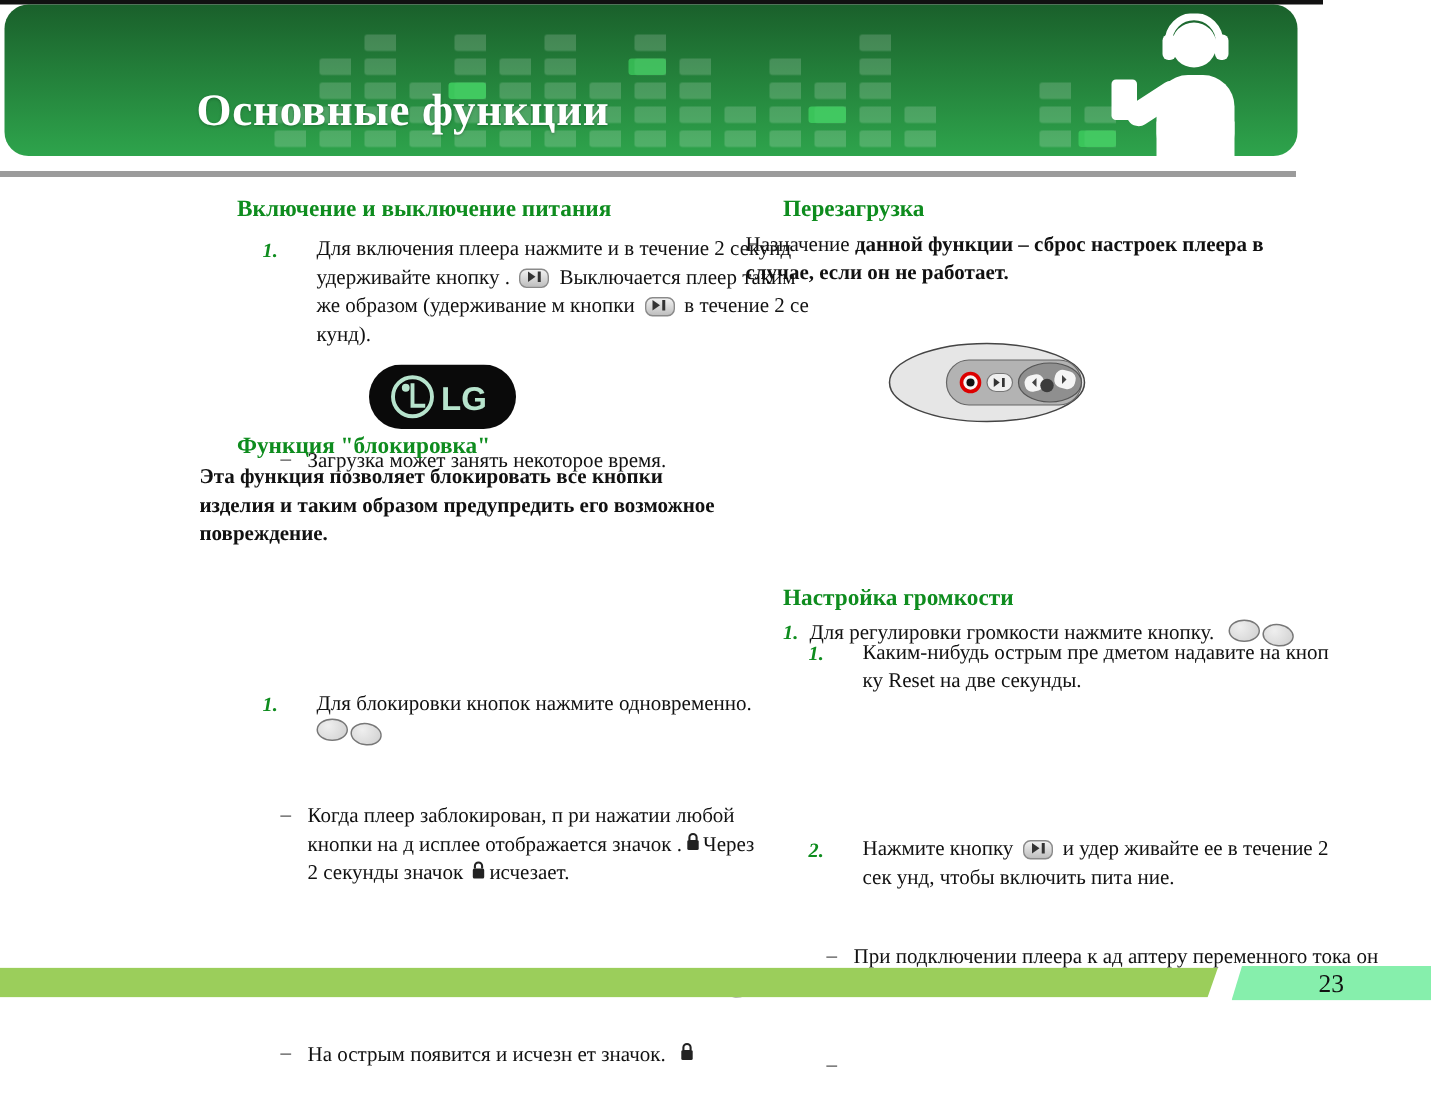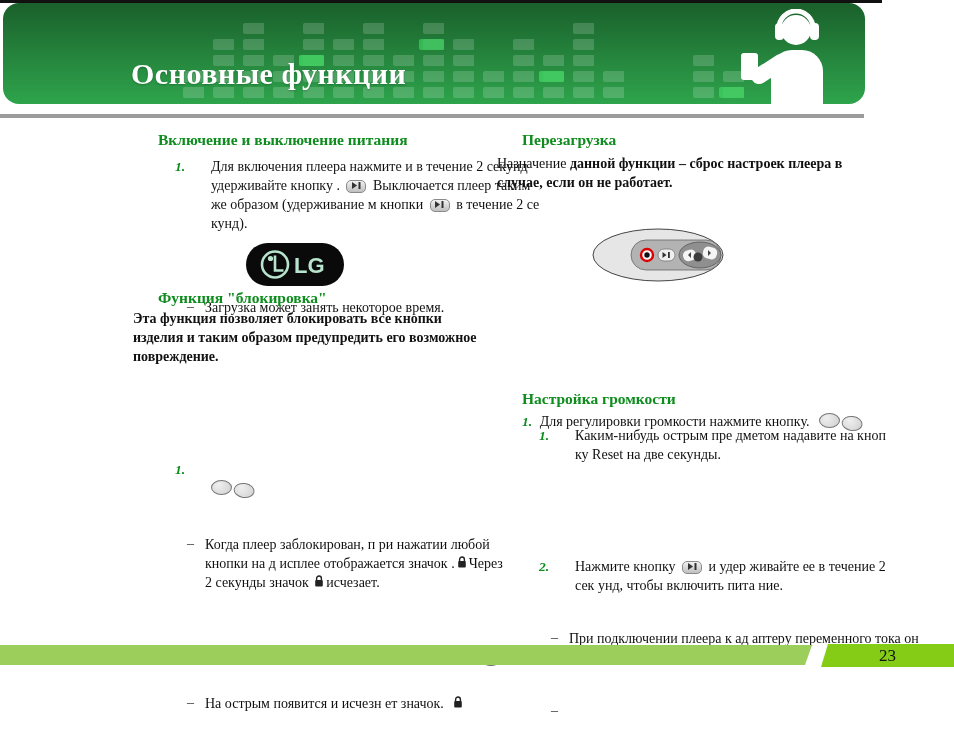--- a/index.html
+++ b/index.html
@@ -45,21 +45,21 @@
   .oval{display:inline-block;width:19px;height:13px;background:radial-gradient(circle at 35% 30%,#efefef,#cfcfcf);
         border:1px solid #777;border-radius:50%;}
   .oval.b{transform:rotate(8deg) translateY(3px);margin-left:2px;}
 
   .lg-logo{position:absolute;left:246px;top:243px;}
   .device{position:absolute;left:590px;top:226px;}
 
   
   .bar-light{position:absolute;left:0;top:645px;width:812px;height:20px;background:#9bce5b;
              clip-path:polygon(0 0,100% 0,calc(100% - 7px) 100%,0 100%);}
-  .bar-teal{position:absolute;left:821px;top:644px;width:133px;height:23px;background:#84cc16;
+  .bar-teal{position:absolute;left:821px;top:644px;width:133px;height:23px;background:#86efac;
             clip-path:polygon(7px 0,100% 0,100% 100%,0 100%);
             display:flex;align-items:center;justify-content:center;}
   .page-num{font-size:17px;color:#111;font-family:"Liberation Serif",serif;}
 </style>
 </head>
 <body>
 
 <div id="page">
   <div class="top-edge"></div>
 
@@ -138,21 +138,21 @@
     <path d="M29 12.5 V27.5 H37.5" fill="none" stroke="#b7e4cd" stroke-width="2.6"></path>
     <text x="48" y="30" font-family="Liberation Sans, sans-serif" font-weight="bold" font-size="22" fill="#b7e4cd">LG</text>
   </svg>
 
   <div class="blk col-l h" style="top:289px;">Функция "блокировка"</div>
 
   <div class="blk col-l bold" style="top:309px;">Эта функция позволяет блокировать все кнопки изделия и таким образом предупредить его возможное повреждение.</div>
 
   <div class="blk col-l item" style="top:365px;">
     <span class="num">1.</span>
-    <br>
+    <span>Для блокировки кнопок нажмите одновременно.</span><br>
     <span class="ovals" style="margin-left:0;"><span class="oval"></span><span class="oval b"></span></span>
   </div>
 
   <div class="blk col-l note" style="top:400px;width:305px;">
     <span class="dash">–</span>
     <span>Когда плеер заблокирован, п ри нажатии любой кнопки на д исплее отображается значок .</span><span class="lock"><svg width="10" height="13" viewBox="0 0 10 13">
           <path d="M2.6 5 V3.4 a2.4 2.4 0 0 1 4.8 0 V5" fill="none" stroke="#222" stroke-width="1.4"></path>
           <rect x="1.2" y="5" width="7.6" height="6.6" rx="1" fill="#222"></rect>
         </svg></span><span>Через 2 секунды значок</span>
     <span class="lock"><svg width="10" height="13" viewBox="0 0 10 13">

